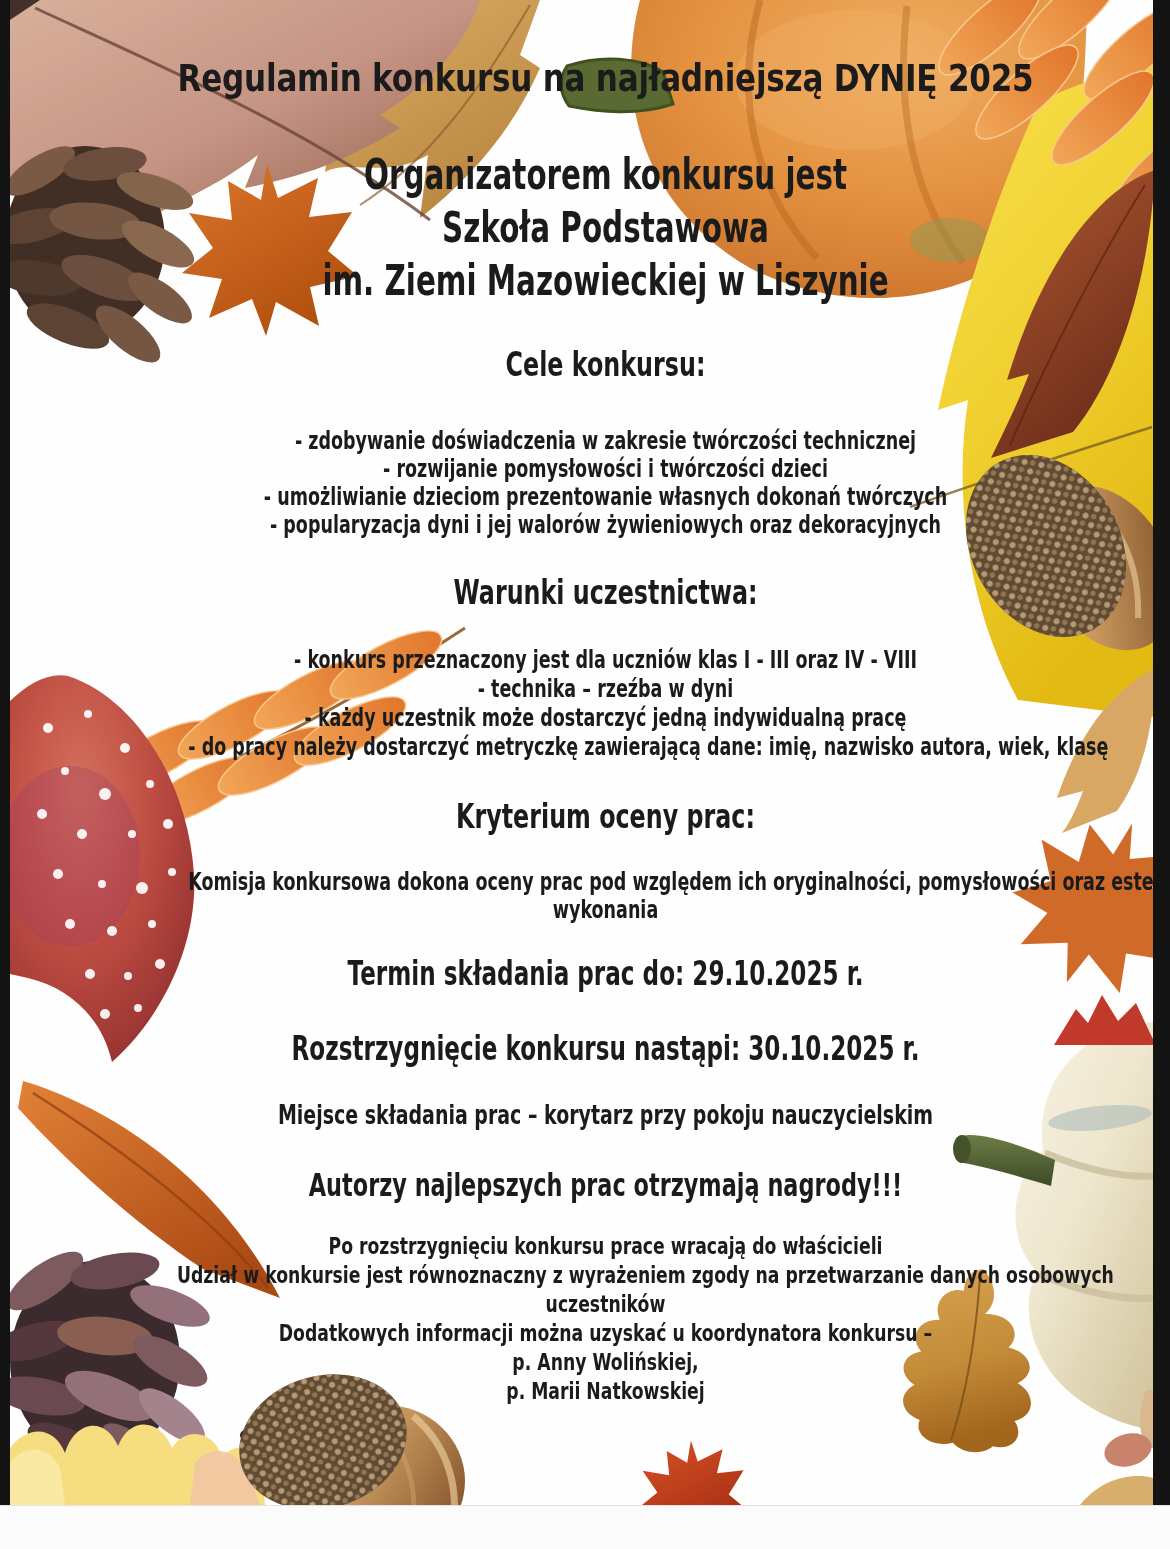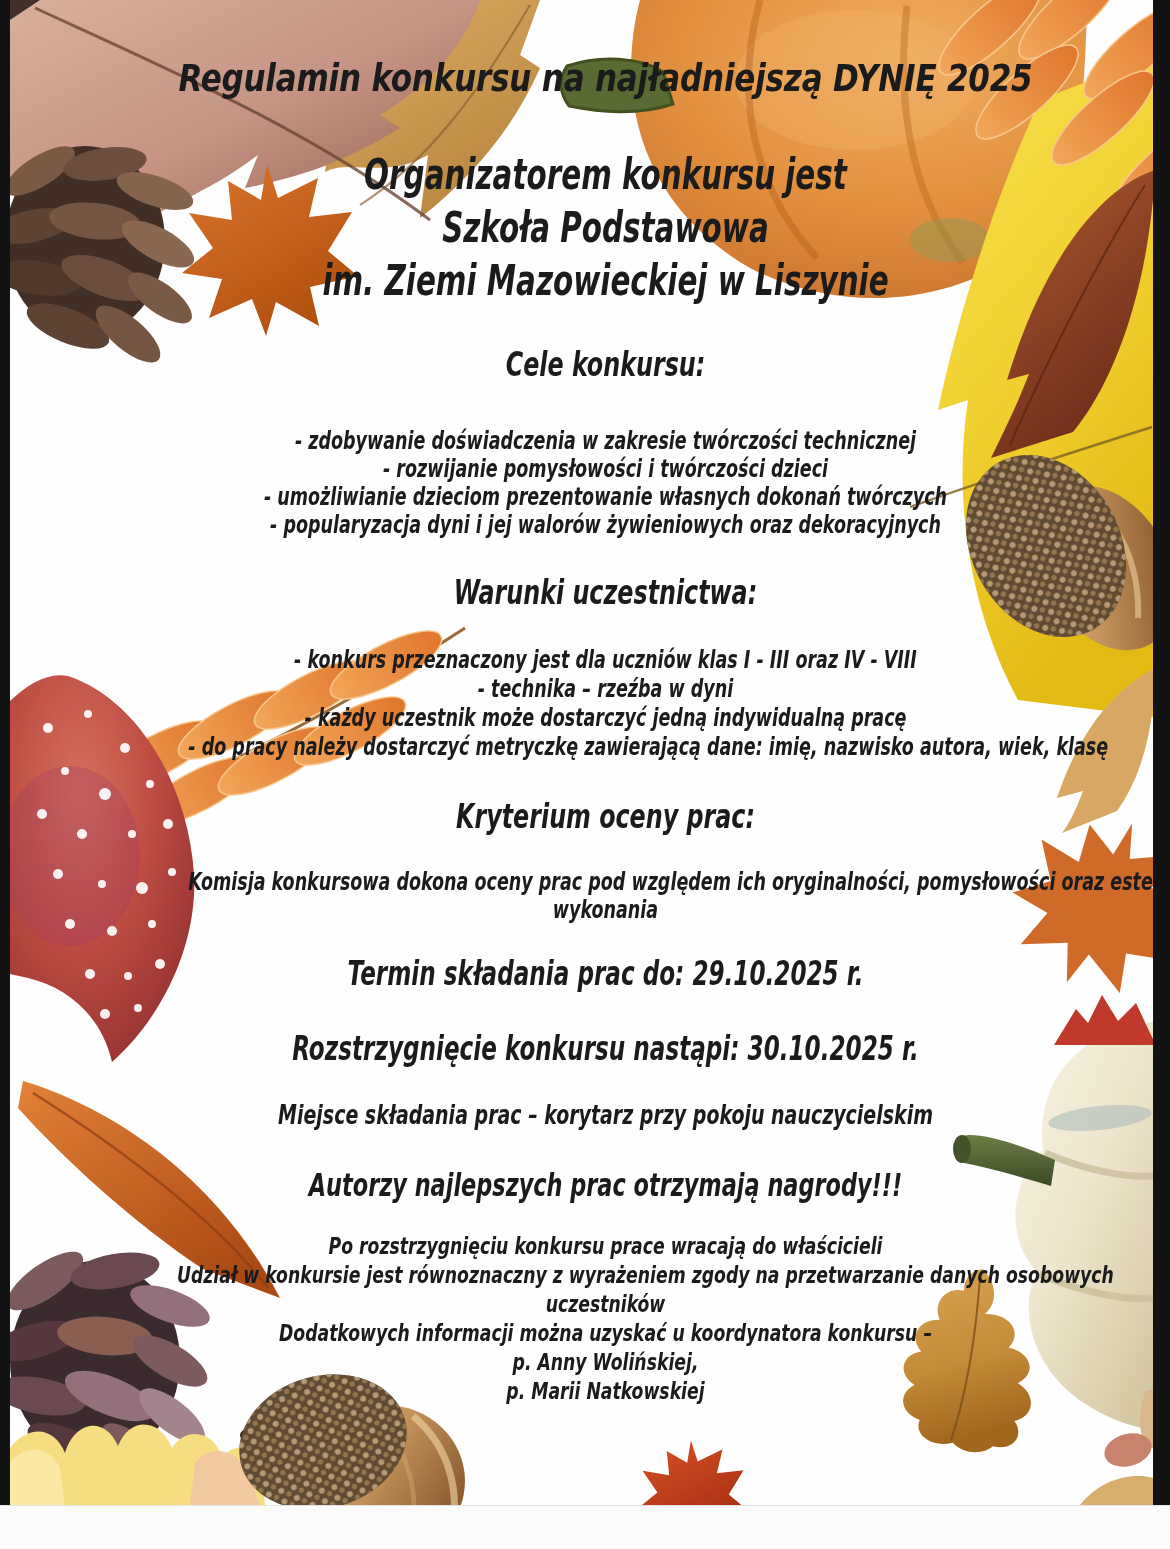--- a/index.html
+++ b/index.html
@@ -1,18 +1,18 @@
 <!DOCTYPE html>
 <html><head>
 <meta charset="utf-8">
 <style>
   html,body{margin:0;padding:0;}
   body{width:1170px;height:1549px;position:relative;background:#ffffff;overflow:hidden;
        font-family:"DejaVu Sans","Liberation Sans",sans-serif;}
-  .stage{position:absolute;inset:0;font-style:italic;}
+  .stage{position:absolute;inset:0;}
   .poster{position:absolute;left:10px;top:0;width:1143px;height:1505px;background:#fefefe;overflow:hidden;}
   .bar{position:absolute;top:0;height:1505px;background:#131313;z-index:8;}
   .bar-left{left:0;width:10px;}
   .bar-right{left:1153px;width:17px;}
   .bottom-strip{position:absolute;left:0;top:1505px;width:1170px;height:44px;background:#fbfbfb;
                 border-top:1px solid #e3e3e3;z-index:9;}
   .deco{position:absolute;left:0;top:0;z-index:1;}
   .txt{position:absolute;left:24px;width:1143px;text-align:center;color:#1b1b1b;font-weight:700;
        z-index:5;white-space:nowrap;transform-origin:50% 0;}
   .title{top:56px;font-size:37px;line-height:46px;transform:scaleX(.84);letter-spacing:-.3px;}

